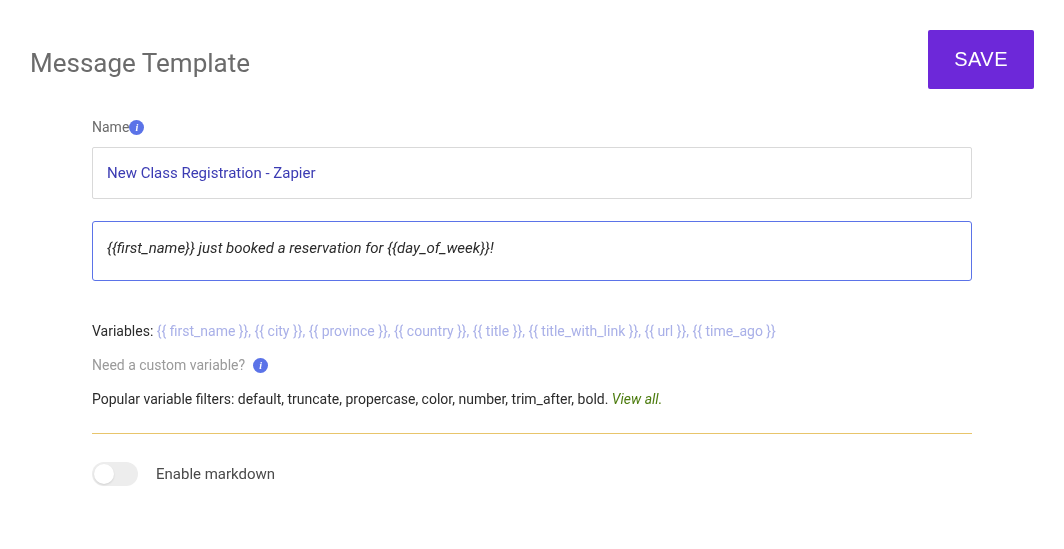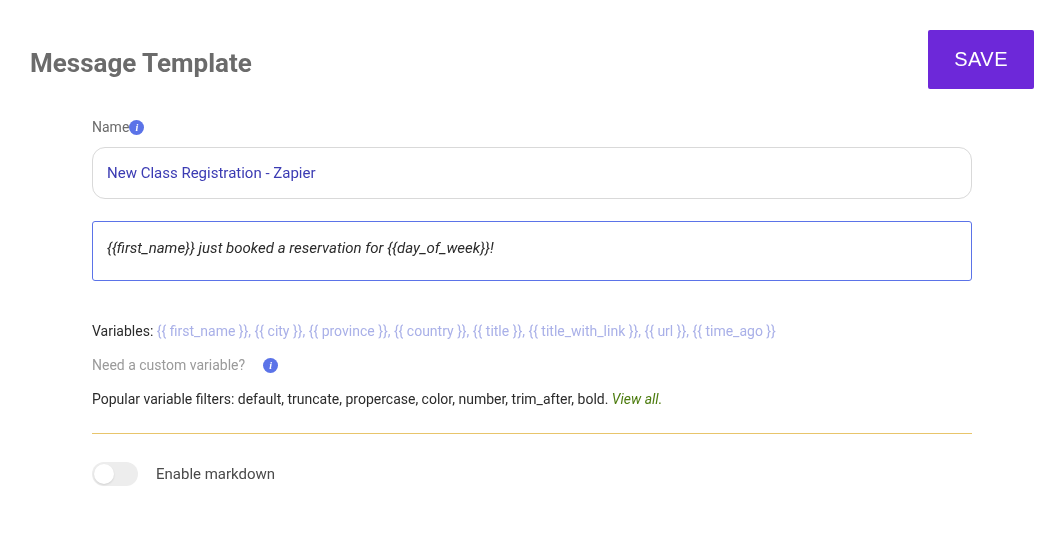--- a/index.html
+++ b/index.html
@@ -15,21 +15,21 @@
       position: relative;
       padding: 30px;
     }
     .header {
       display: flex;
       justify-content: space-between;
       align-items: flex-start;
     }
     .page-title {
       font-size: 26px;
-      font-weight: 700;
+      font-weight: 400;
       color: #6b6b6b;
       margin-top: 18px;
     }
     .save-btn {
       background: #6d28d9;
       color: #fff;
       border: none;
       padding: 18px 26px;
       font-size: 20px;
       font-weight: 500;
@@ -66,21 +66,21 @@
       font-family: Georgia, serif;
       font-weight: bold;
       cursor: pointer;
     }
     .text-input {
       width: 100%;
       border: 1px solid #d9d9d9;
       padding: 16px 14px;
       font-size: 15px;
       color: #3b3bb3;
-      border-radius: 13px;
+      border-radius: 2px;
       outline: none;
       font-family: inherit;
     }
     .textarea-input {
       width: 100%;
       border: 1px solid #5b73e8;
       padding: 16px 14px;
       font-size: 15px;
       color: #2b2b2b;
       border-radius: 3px;
@@ -99,21 +99,21 @@
     }
     .var-token {
       color: #a9b0e8;
     }
     .custom-var-line {
       font-size: 14px;
       color: #9a9a9a;
       margin-bottom: 18px;
       display: flex;
       align-items: center;
-      gap: 18px;
+      gap: 8px;
     }
     .filters-line {
       font-size: 14px;
       color: #2b2b2b;
       margin-bottom: 26px;
     }
     .view-all-link {
       color: #4d7c0f;
       text-decoration: none;
       cursor: pointer;

